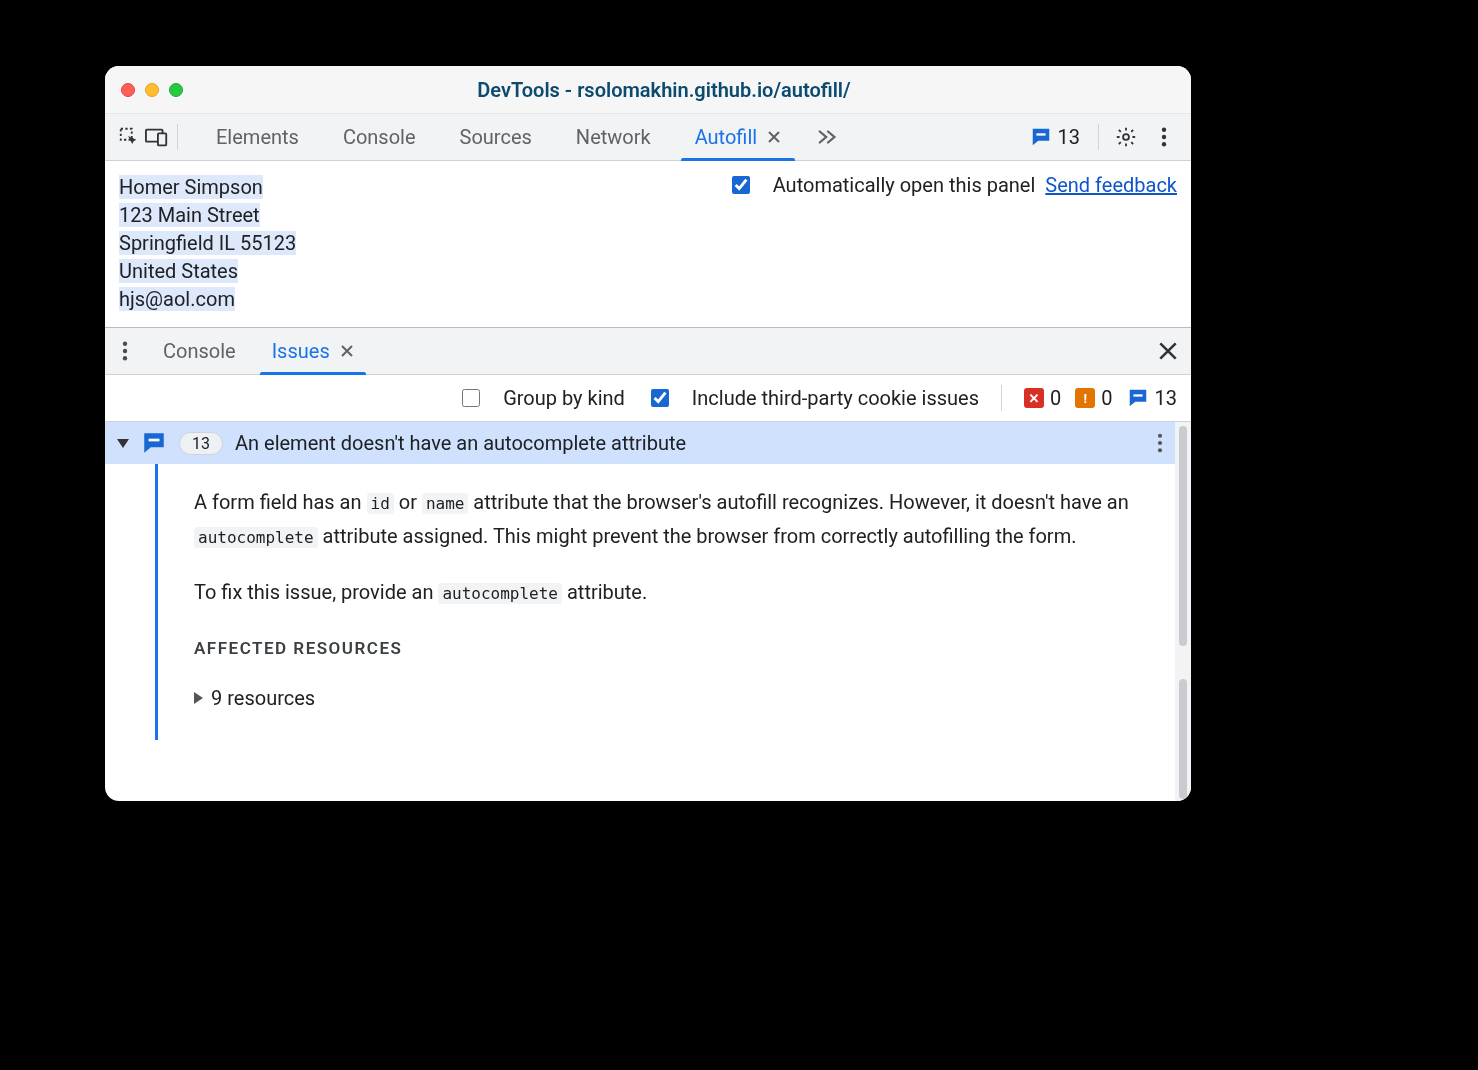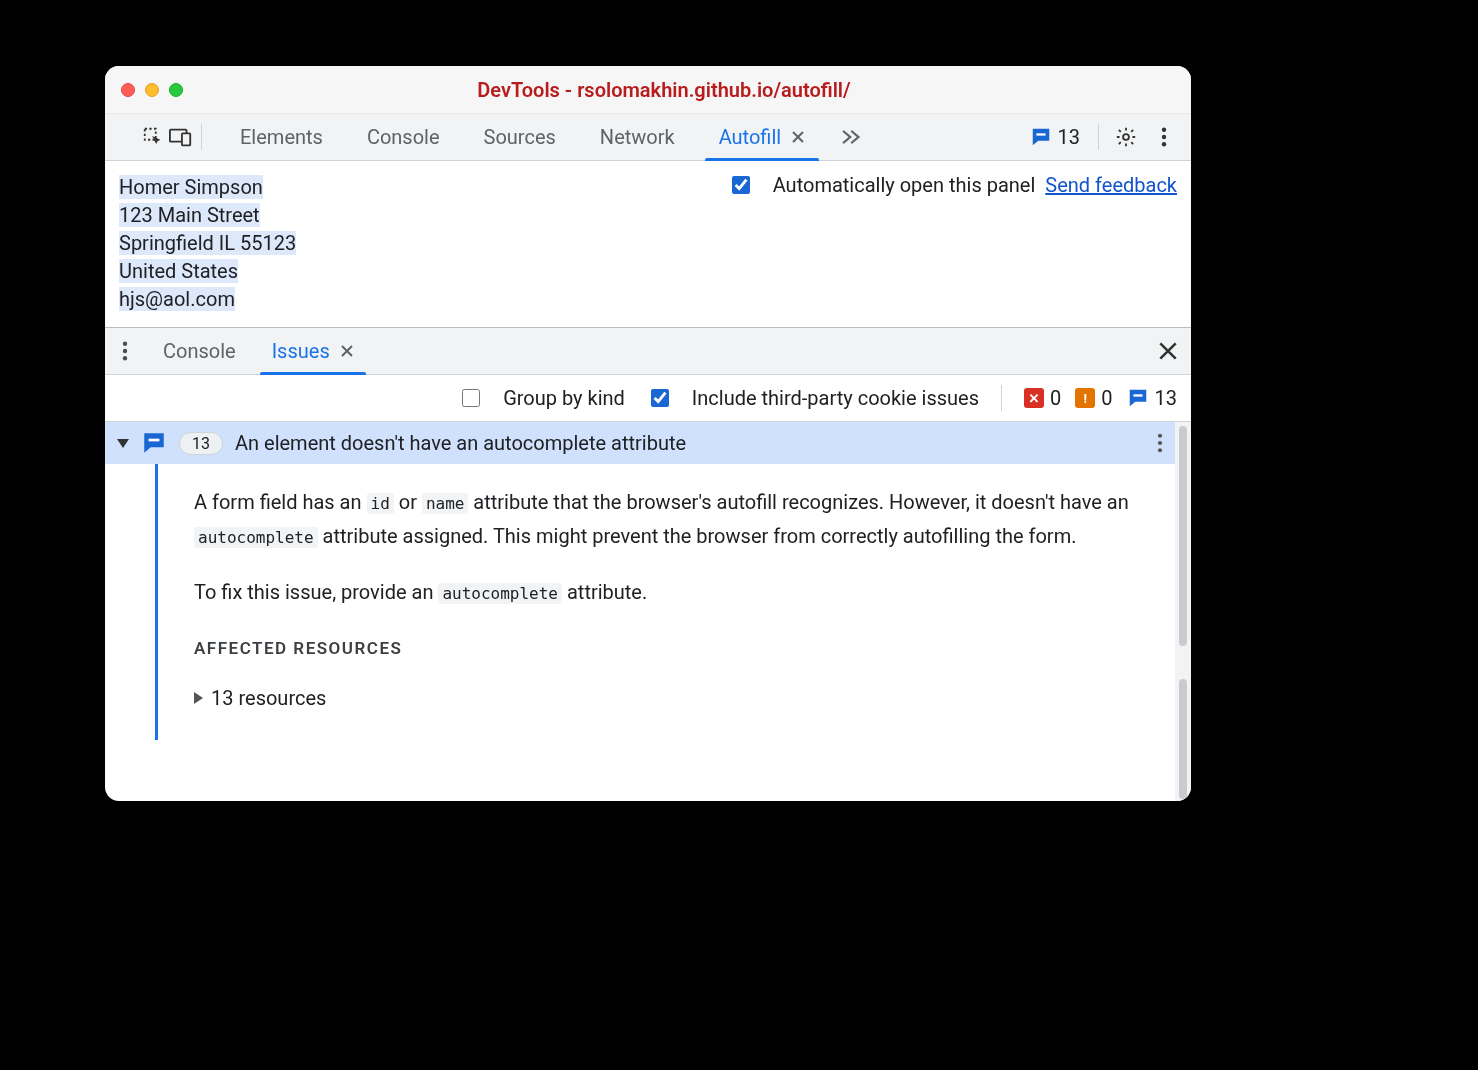--- a/index.html
+++ b/index.html
@@ -46,33 +46,32 @@
     position:relative;
     flex-shrink:0;
   }
   .traffic { display:flex; gap:10px; margin-left:16px; }
   .dot { width:14px; height:14px; border-radius:50%; }
   .dot.red { background:#ff5f57; border:1px solid #e0443e; }
   .dot.yellow { background:#febc2e; border:1px solid #dea123; }
   .dot.green { background:#28c840; border:1px solid #1aad2c; }
   .title {
     position:absolute; left:0; right:12px; text-align:center;
-    font-weight:600; font-size:20px; color:#b91c1c;
+    font-weight:600; font-size:20px; color:#0c4a6e;
     pointer-events:none;
     margin-left:44px;
   }
 
   
   .main-toolbar {
     height:47px; flex-shrink:0;
     background:var(--toolbar-bg);
     border-bottom:1px solid var(--tab-border);
     display:flex; align-items:stretch;
     font-size:20px;
-    padding-left:24px;
   }
   .tool-left { display:flex; align-items:center; padding:0 6px 0 10px; }
   .tool-left .ic { width:28px; display:flex; justify-content:center; align-items:center; color:#333; }
   .tool-left .sep { width:1px; height:26px; background:#d0d4d8; margin:0 10px 0 6px; }
 
   .tabs { display:flex; align-items:stretch; }
   .tab {
     padding:0 22px; display:flex; align-items:center; color:var(--grey);
     font-size:20px; cursor:pointer; position:relative;
   }
@@ -373,21 +372,21 @@
       <div class="issue-detail">
         <p>
           <span>A form field has an </span><span class="mono">id</span><span> or </span><span class="mono">name</span><span> attribute that the browser's autofill recognizes. However, it doesn't have an </span><span class="mono">autocomplete</span><span> attribute assigned. This might prevent the browser from correctly autofilling the form.</span>
         </p>
         <p>
           <span>To fix this issue, provide an </span><span class="mono">autocomplete</span><span> attribute.</span>
         </p>
         <div class="aff-title">AFFECTED RESOURCES</div>
         <div class="res-row">
           <div class="tri-right"></div>
-          <span>13 resources</span>
+          <span>9 resources</span>
         </div>
       </div>
     </div>
 
     <div class="vscroll">
       <div class="thumb1"></div>
       <div class="thumb2"></div>
     </div>
   </div>
 

